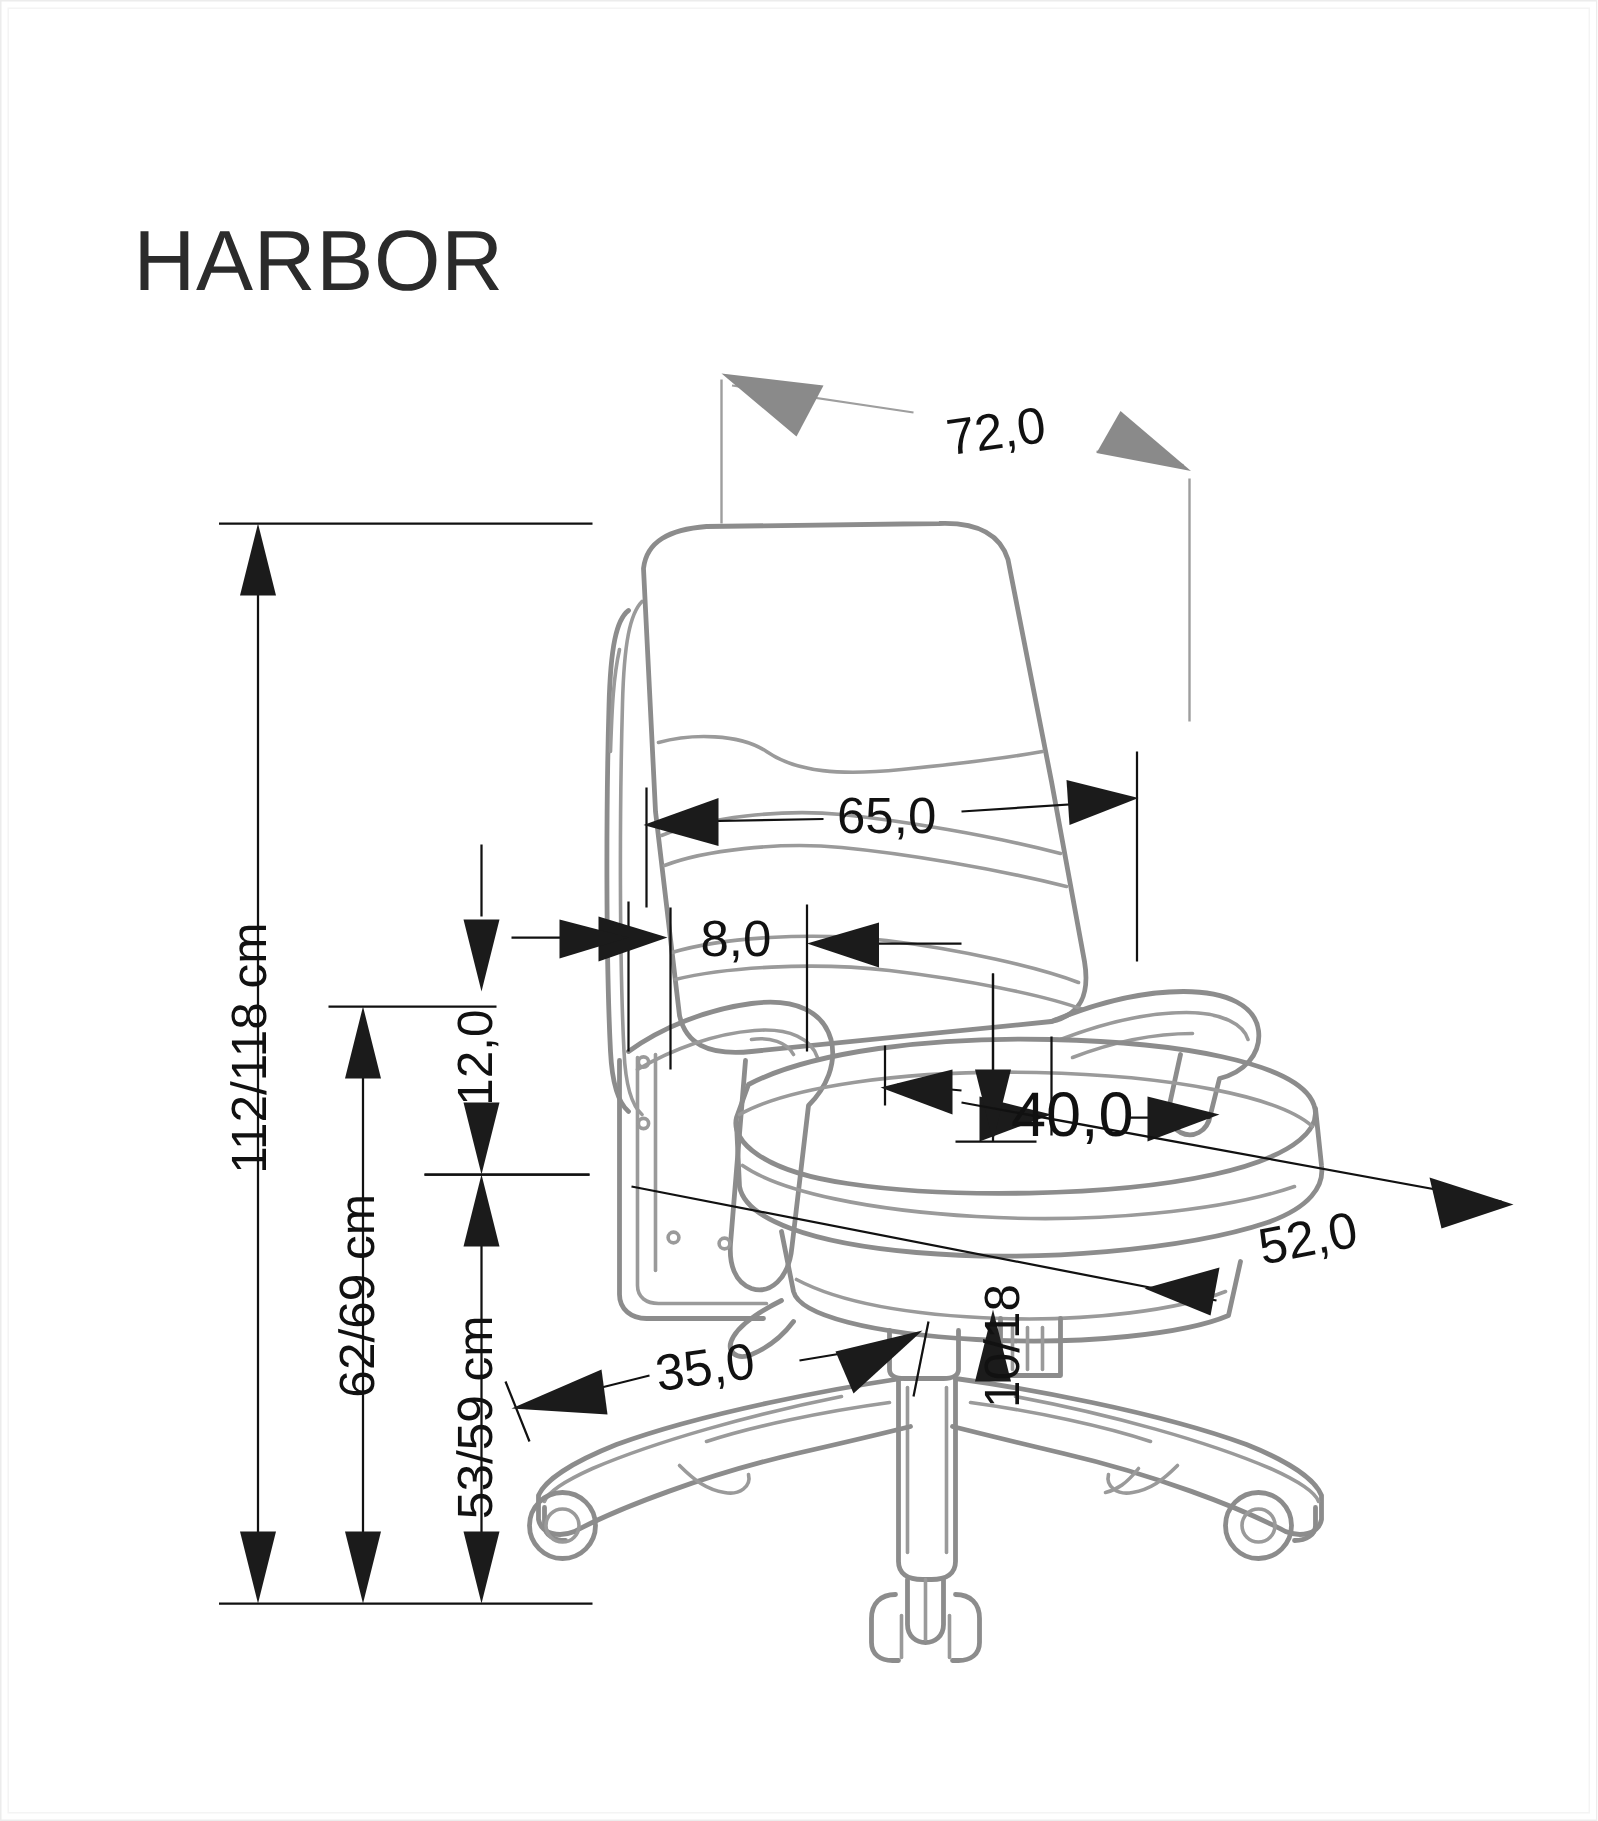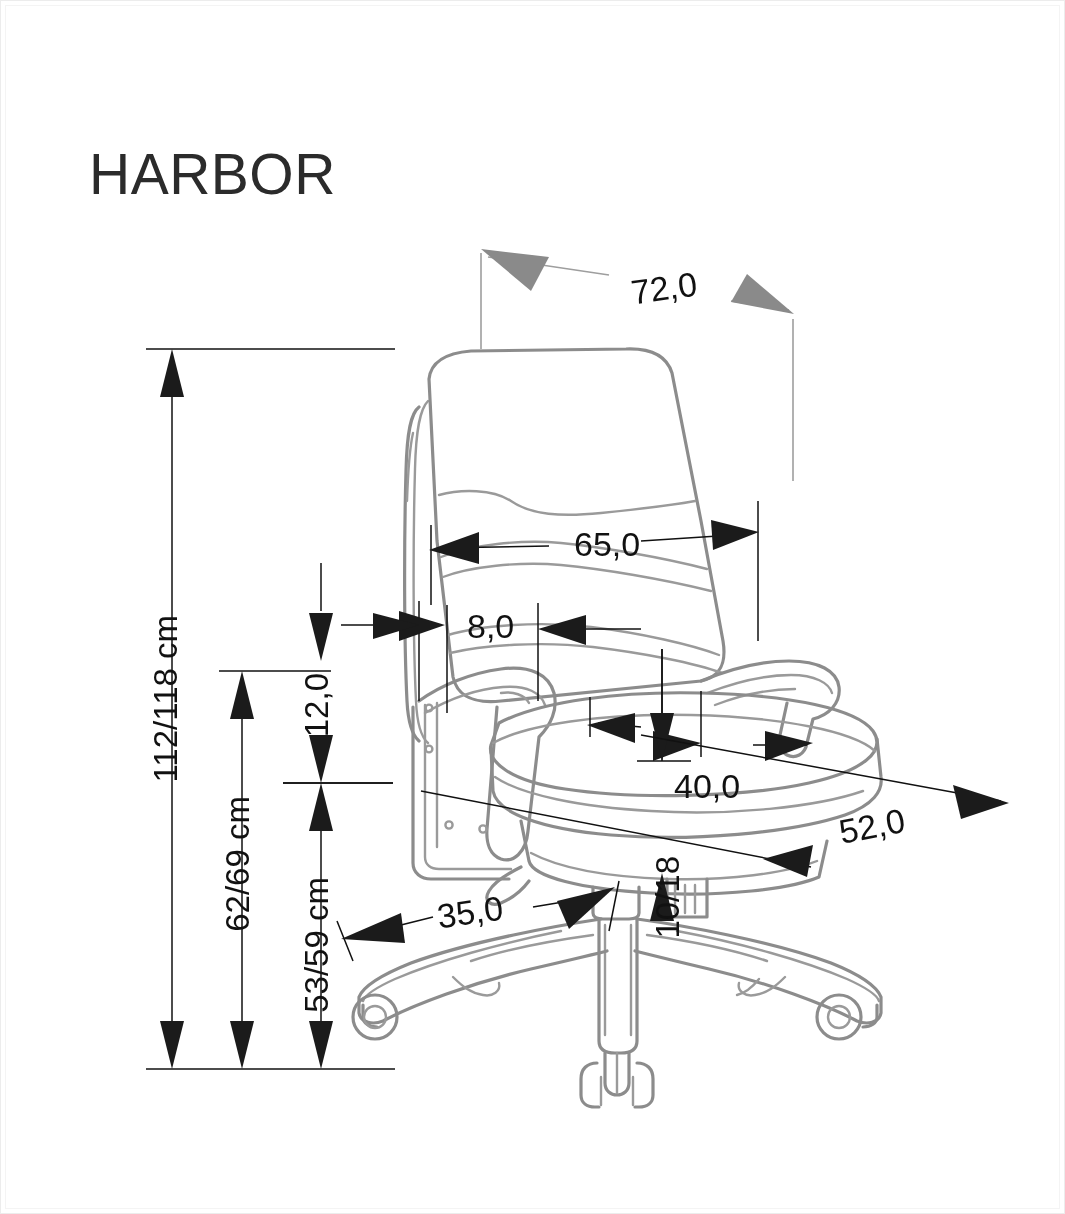--- a/index.html
+++ b/index.html
@@ -323,25 +323,25 @@
   <div class="dimlabel" style="left:146px; top:614px; transform-origin:0 0; transform:rotate(-90deg) translate(-100%,0); font-size:33px;">112/118 cm</div>
 
   <div class="dimlabel" style="left:218px; top:795px; transform-origin:0 0; transform:rotate(-90deg) translate(-100%,0); font-size:33px;">62/69 cm</div>
 
   <div class="dimlabel" style="left:297px; top:876px; transform-origin:0 0; transform:rotate(-90deg) translate(-100%,0); font-size:33px;">53/59 cm</div>
 
   <div class="dimlabel" style="left:297px; top:672px; transform-origin:0 0; transform:rotate(-90deg) translate(-100%,0); font-size:33px;">12,0</div>
 
   <div class="dimlabel" style="left:630px; top:268px; transform:rotate(-8deg); font-size:34px;">72,0</div>
 
-  <div class="dimlabel" style="left:573px; top:524px; font-size:34px;">65,0</div>
+  <div class="dimlabel" style="left:557px; top:524px; font-size:34px;">65,0</div>
 
   <div class="dimlabel" style="left:466px; top:606px; font-size:34px;text-align:center;">8,0</div>
 
-  <div class="dimlabel" style="left:673px; top:718px; font-size:34px;margin-top:48px;">40,0</div>
+  <div class="dimlabel" style="left:673px; top:718px; font-size:42px;">40,0</div>
 
   <div class="dimlabel" style="left:648px; top:855px; transform-origin:0 0; transform:rotate(-90deg) translate(-100%,0); font-size:33px;">10/18</div>
 
   <div class="dimlabel" style="left:838px; top:806px; transform:rotate(-11deg); font-size:34px;">52,0</div>
 
   <div class="dimlabel" style="left:436px; top:892px; transform:rotate(-8deg); font-size:34px;">35,0</div>
 
 </div>
 
 </body></html>

